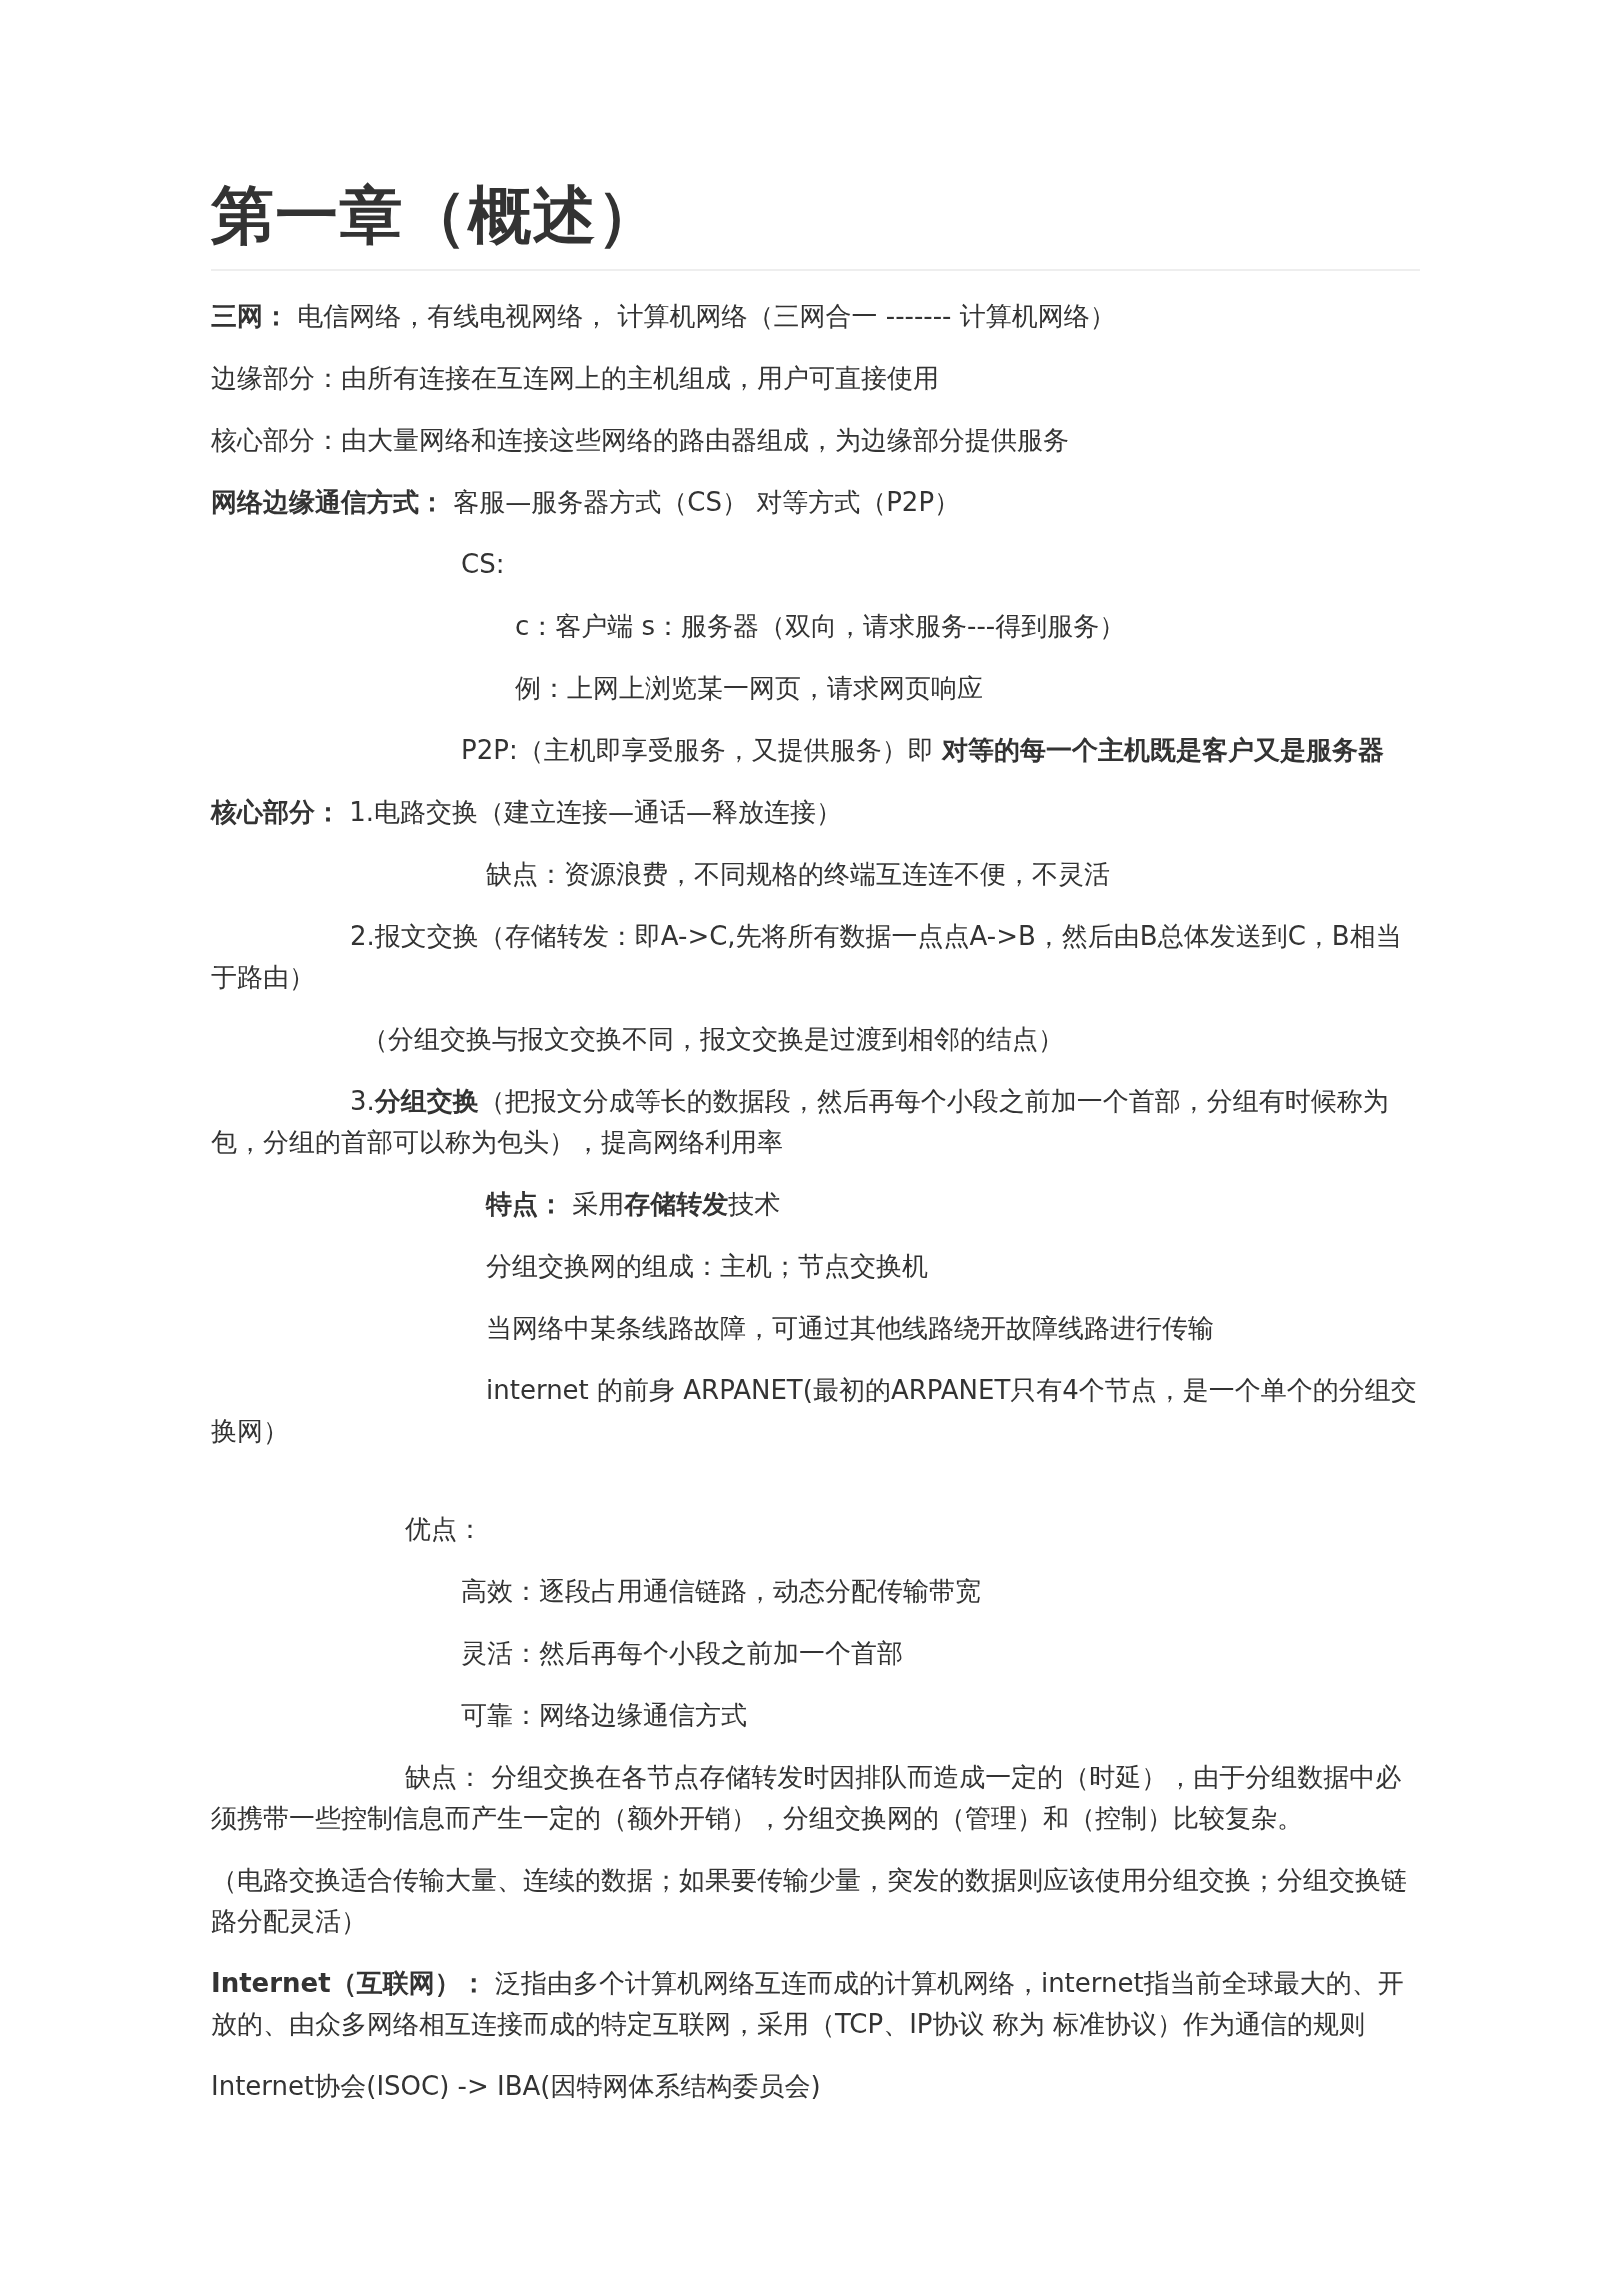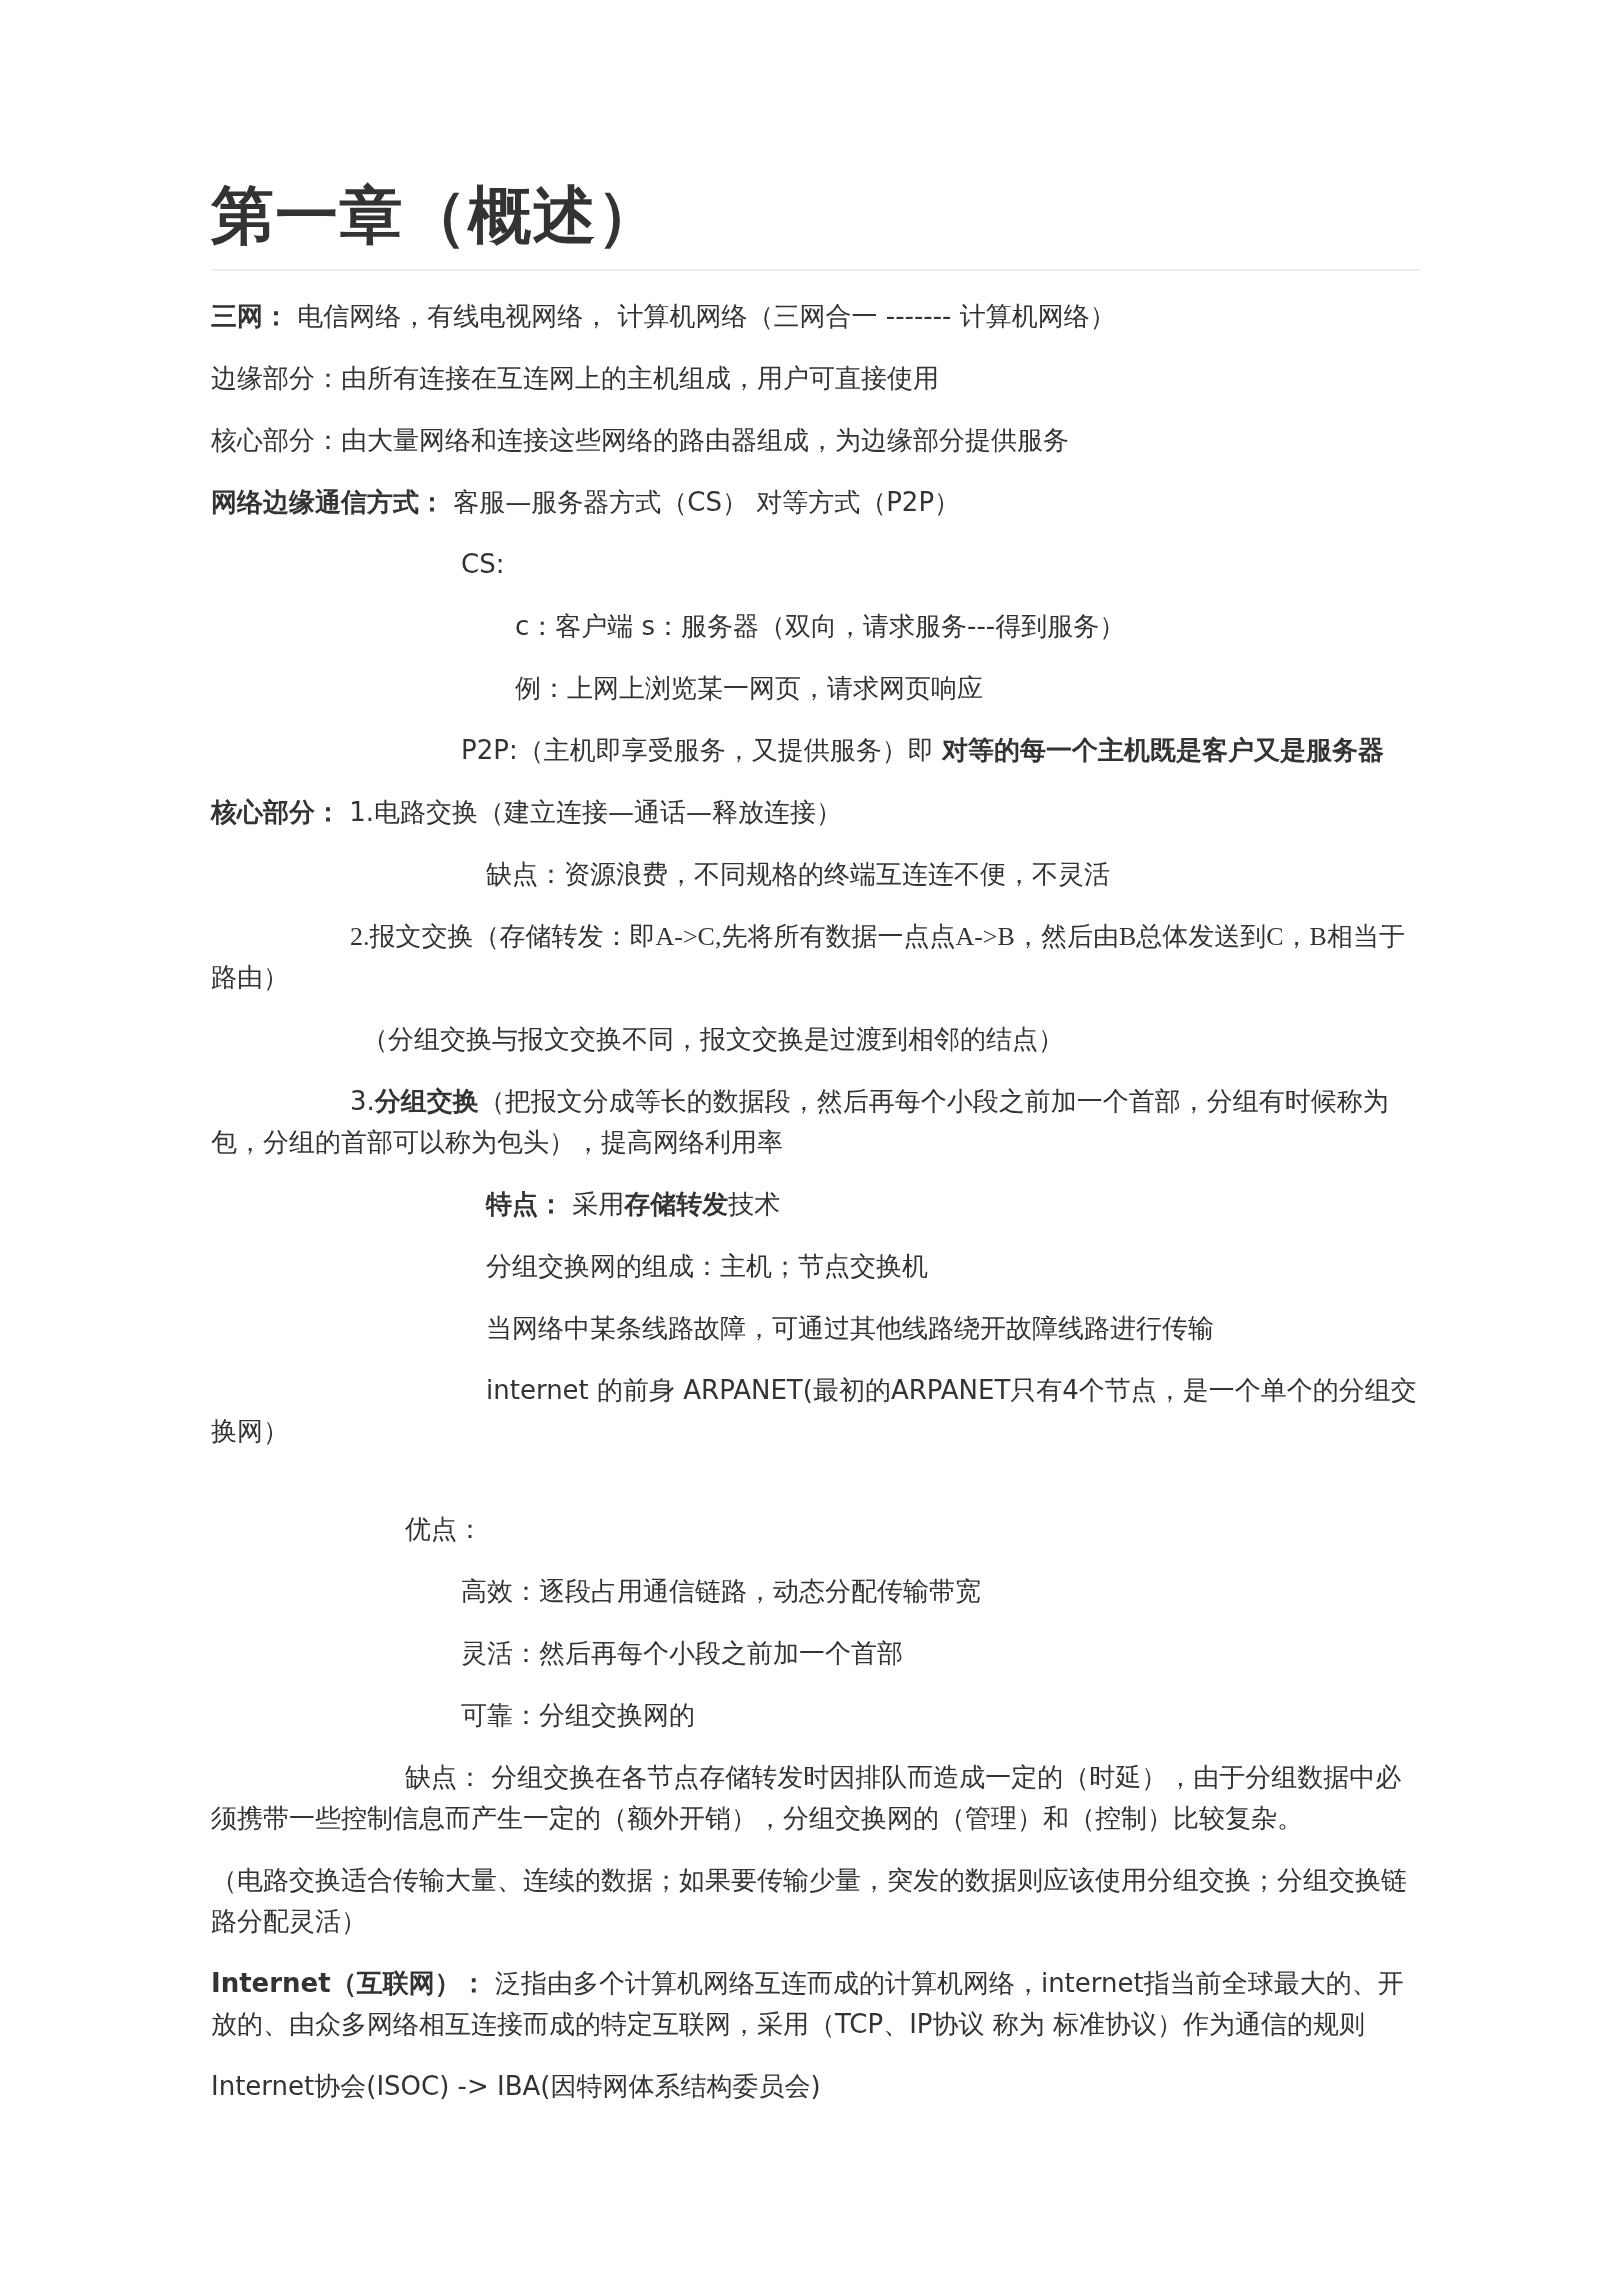--- a/index.html
+++ b/index.html
@@ -39,30 +39,30 @@
     <p>边缘部分：由所有连接在互连网上的主机组成，用户可直接使用</p>
     <p>核心部分：由大量网络和连接这些网络的路由器组成，为边缘部分提供服务</p>
     <p><b>网络边缘通信方式：</b><span> 客服—服务器方式（CS）  对等方式（P2P）</span></p>
     <p class="i1">CS:</p>
     <p class="i2">c：客户端    s：服务器（双向，请求服务---得到服务）</p>
     <p class="i2">例：上网上浏览某一网页，请求网页响应</p>
     <p class="i1"><span>P2P:（主机即享受服务，又提供服务）即 </span><b>对等的每一个主机既是客户又是服务器</b></p>
 
     <p><b>核心部分：</b><span> 1.电路交换（建立连接—通话—释放连接）</span></p>
     <p class="i3">缺点：资源浪费，不同规格的终端互连连不便，不灵活</p>
-    <p style="text-indent:139px;font-family:Liberation Serif, serif;">2.报文交换（存储转发：即A-&gt;C,先将所有数据一点点A-&gt;B，然后由B总体发送到C，B相当于路由）</p>
+    <p style="text-indent:139px;">2.报文交换（存储转发：即A-&gt;C,先将所有数据一点点A-&gt;B，然后由B总体发送到C，B相当于路由）</p>
     <p class="i5">（分组交换与报文交换不同，报文交换是过渡到相邻的结点）</p>
     <p style="text-indent:139px;"><span>3.</span><b>分组交换</b><span>（把报文分成等长的数据段，然后再每个小段之前加一个首部，分组有时候称为包，分组的首部可以称为包头），提高网络利用率</span></p>
     <p class="i3"><b>特点：</b><span> 采用</span><b>存储转发</b><span>技术</span></p>
     <p class="i3">分组交换网的组成：主机；节点交换机</p>
     <p class="i3">当网络中某条线路故障，可通过其他线路绕开故障线路进行传输</p>
     <p style="text-indent:275px;">internet 的前身 ARPANET(最初的ARPANET只有4个节点，是一个单个的分组交换网）</p>
     <p class="i6">优点：</p>
     <p class="i7">高效：逐段占用通信链路，动态分配传输带宽</p>
     <p class="i7">灵活：然后再每个小段之前加一个首部</p>
-    <p class="i7">可靠：分组交换网的</p>
+    <p class="i7">可靠：网络边缘通信方式</p>
     <p style="text-indent:194px;">缺点： 分组交换在各节点存储转发时因排队而造成一定的（时延），由于分组数据中必须携带一些控制信息而产生一定的（额外开销），分组交换网的（管理）和（控制）比较复杂。</p>
     <p>（电路交换适合传输大量、连续的数据；如果要传输少量，突发的数据则应该使用分组交换；分组交换链路分配灵活）</p>
     <p><b>Internet（互联网）：</b><span> 泛指由多个计算机网络互连而成的计算机网络，internet指当前全球最大的、开放的、由众多网络相互连接而成的特定互联网，采用（TCP、IP协议   称为   标准协议）作为通信的规则</span></p>
     <p>Internet协会(ISOC)  -&gt; IBA(因特网体系结构委员会)</p>
   </div>
 </div>
 
 
 </body></html>

